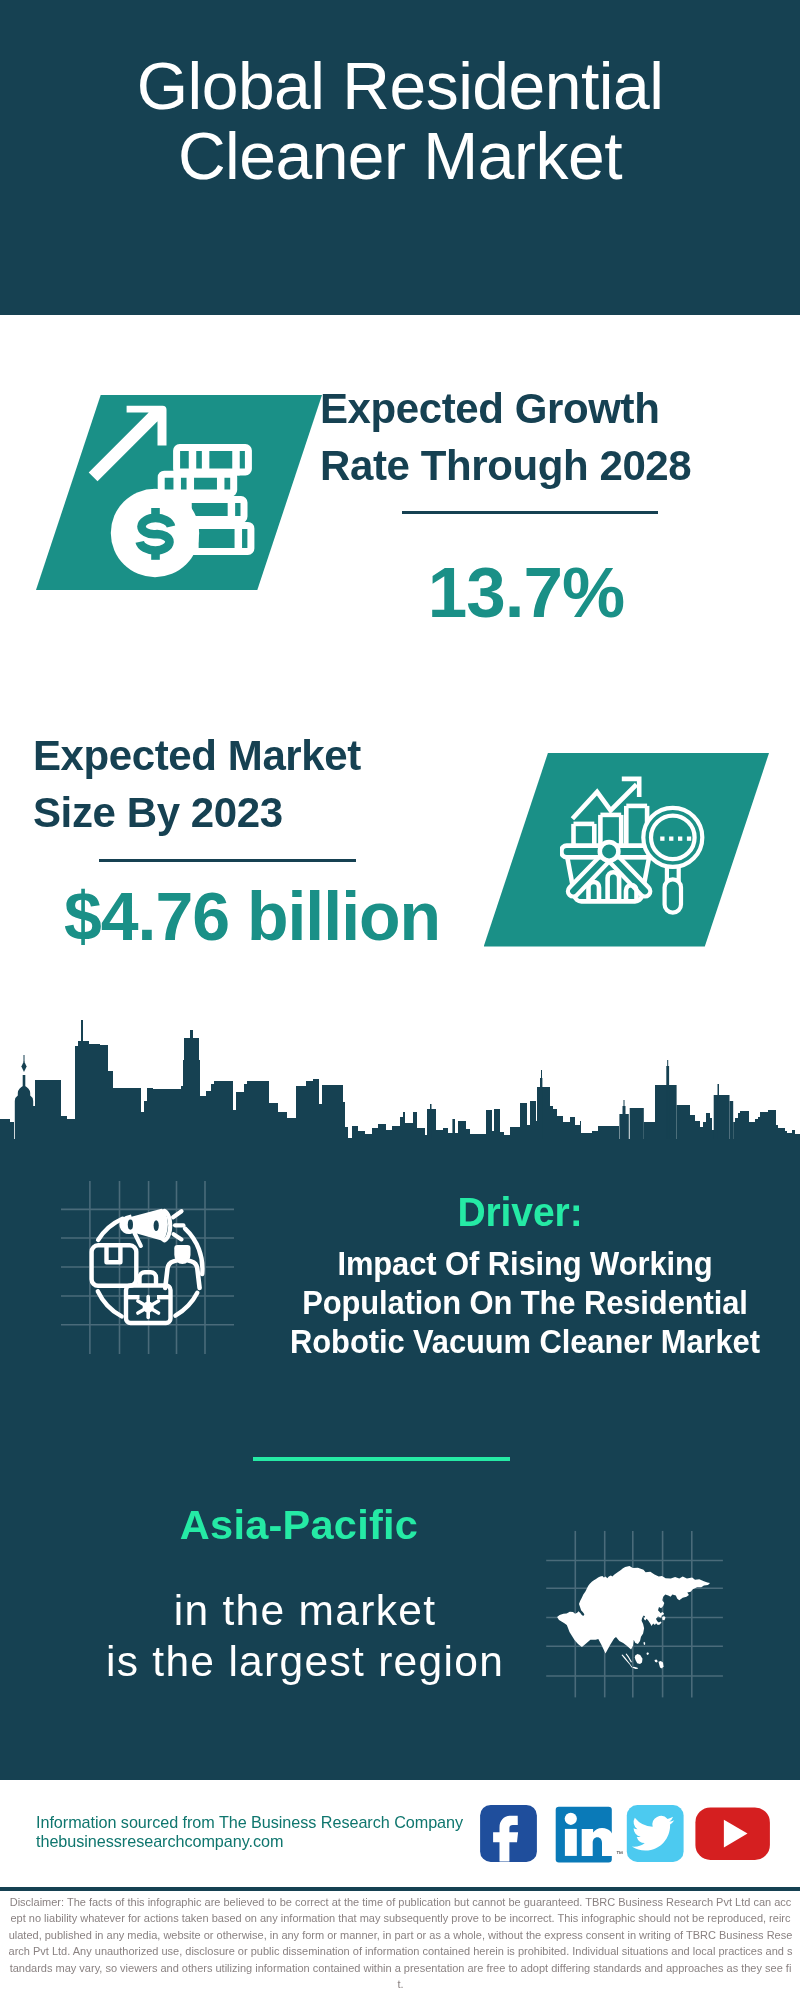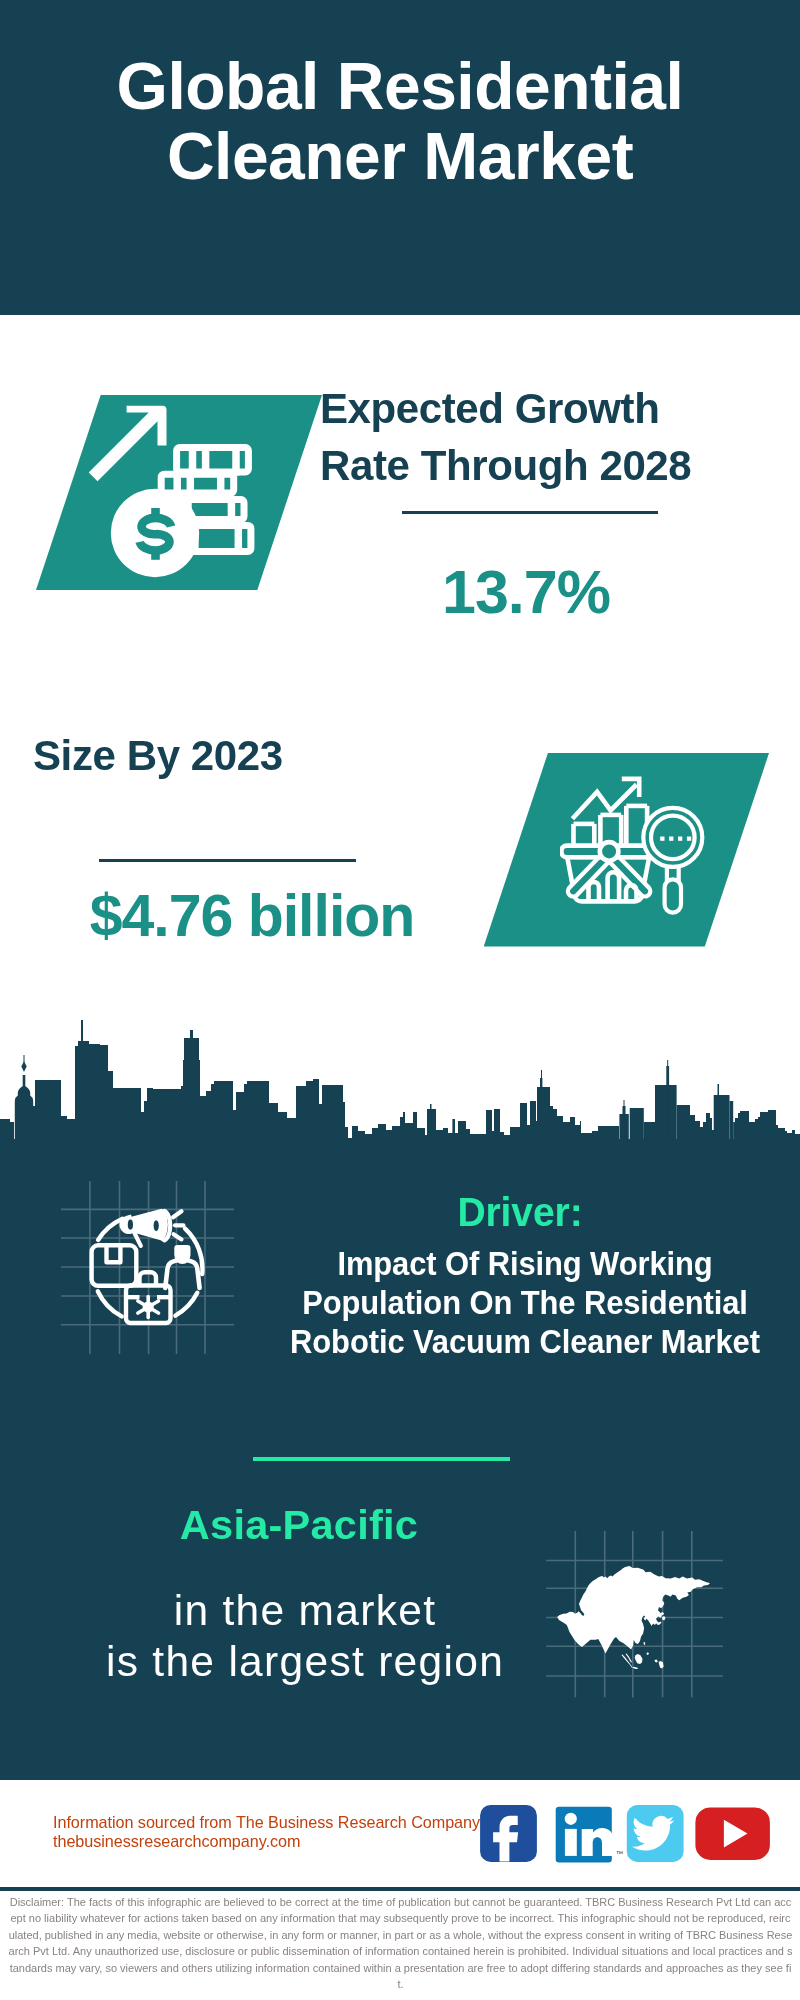--- a/index.html
+++ b/index.html
@@ -1,40 +1,40 @@
 <!DOCTYPE html>
 <html><head>
 <meta charset="utf-8">
 <style>
   html,body{margin:0;padding:0;}
   body{width:800px;height:2000px;background:#ffffff;font-family:"Liberation Sans",sans-serif;overflow:hidden;}
   .page{position:relative;width:800px;height:2000px;background:#fff;}
 
   
   .hdr{position:absolute;left:0;top:0;width:800px;height:315px;background:#164152;}
-  .hdr-title{position:absolute;left:0;top:51px;width:800px;text-align:center;color:#ffffff;font-size:66px;font-weight:bold;line-height:70px;letter-spacing:-0.5px;}
+  .hdr-title{position:absolute;left:0;top:51px;width:800px;text-align:center;color:#ffffff;font-size:66px;font-weight:normal;line-height:70px;letter-spacing:-0.5px;}
 
   
   .para{position:absolute;background:#1a9087;}
   .stat-head{position:absolute;color:#164152;font-weight:bold;font-size:42px;line-height:57px;text-align:left;letter-spacing:-0.4px;}
   .divider{position:absolute;height:3px;background:#164152;}
-  .stat-val{position:absolute;color:#1a9087;font-weight:bold;font-size:61px;line-height:95px;text-align:center;letter-spacing:-1px;}
+  .stat-val{position:absolute;color:#1a9087;font-weight:bold;font-size:71px;line-height:95px;text-align:center;letter-spacing:-1px;}
 
   
   .mid{position:absolute;left:0;width:800px;background:#164152;}
 
   .driver-label{position:absolute;color:#25eaa5;font-weight:bold;font-size:41.5px;line-height:42px;text-align:center;letter-spacing:-0.1px;transform:scaleX(0.94);transform-origin:center top;}
   .driver-text{position:absolute;color:#ffffff;font-weight:bold;font-size:33.5px;line-height:39.1px;text-align:center;letter-spacing:-0.1px;white-space:nowrap;transform:scaleX(0.923);transform-origin:center top;}
   .teal-rule{position:absolute;height:4.7px;background:#25eaa5;}
   .region-name{position:absolute;color:#25eaa5;font-weight:bold;font-size:41.5px;line-height:42px;text-align:center;white-space:nowrap;letter-spacing:0.25px;}
   .region-text{position:absolute;color:#ffffff;font-size:42.5px;line-height:51.3px;text-align:center;white-space:nowrap;letter-spacing:1.3px;}
 
   
   .foot{position:absolute;left:0;width:800px;background:#ffffff;}
-  .foot-line{position:absolute;color:#c2410c;font-size:16.2px;line-height:19px;white-space:nowrap;letter-spacing:-0.05px;margin-left:17px;}
+  .foot-line{position:absolute;color:#0f766e;font-size:16.2px;line-height:19px;white-space:nowrap;letter-spacing:-0.05px;}
   .disc{position:absolute;color:#8a8282;font-size:11px;line-height:16.4px;word-break:break-all;text-align:center;}
   .foot-rule{position:absolute;left:0;top:1887px;width:800px;height:3.6px;background:#164152;}
 </style>
 </head>
 <body>
 
 <div class="page">
 
   <div class="hdr">
     <div class="hdr-title">
@@ -118,24 +118,25 @@
       <circle cx="112.8" cy="67.4" r="21.8"></circle>
     </g>
     <g fill="#ffffff">
       <rect x="100.2" y="66.5" width="4.3" height="4.3"></rect>
       <rect x="109.1" y="66.5" width="4.3" height="4.3"></rect>
       <rect x="118" y="66.5" width="4.3" height="4.3"></rect>
       <rect x="126.9" y="66.5" width="4.3" height="4.3"></rect>
     </g>
   </svg>
   <div class="stat-head" style="left:33px;top:727px;width:440px;">
+    <div>Expected Market</div>
     <div>Size By 2023</div>
   </div>
   <div class="divider" style="left:99px;top:859px;width:257px;"></div>
-  <div class="stat-val" style="left:8px;top:880px;width:488px;font-size:59px;line-height:73px;">$4.76 billion</div>
+  <div class="stat-val" style="left:8px;top:880px;width:488px;font-size:68px;line-height:73px;">$4.76 billion</div>
 
   <svg class="sky" style="position:absolute;left:0;top:1015px;" width="800" height="135" viewBox="0 0 800 135">
       <g fill="#164152">
         <rect x="0" y="104" width="10" height="31"></rect>
         <rect x="10" y="107" width="4" height="28"></rect>
         <path d="M14.8 135 V86 q0.3 -4 3 -5.5 V78 q0.3 -5 6.2 -7.5 q5.9 2.5 6.2 7.5 v2.5 q2.7 1.5 3 5.5 V135 Z"></path>
         <rect x="22.7" y="60" width="2.6" height="12"></rect>
         <path d="M24 46 l2.6 5.5 l-2.6 5.5 l-2.6 -5.5 Z"></path>
         <rect x="23.5" y="40" width="1" height="7"></rect>
         <rect x="33" y="91" width="2" height="44"></rect>

